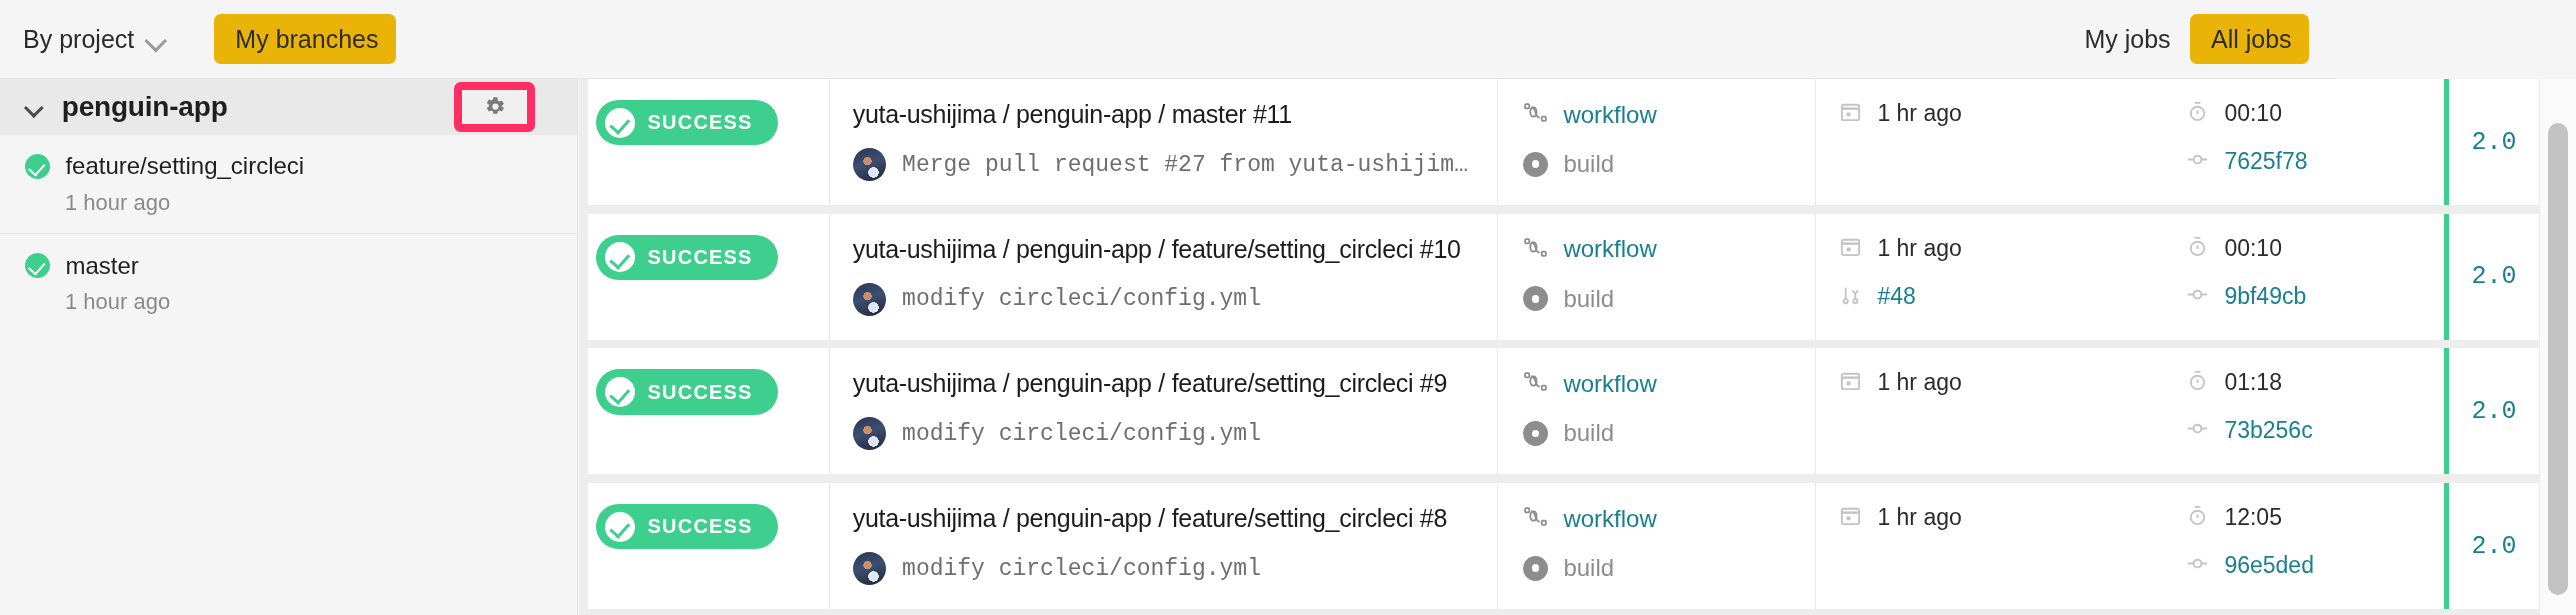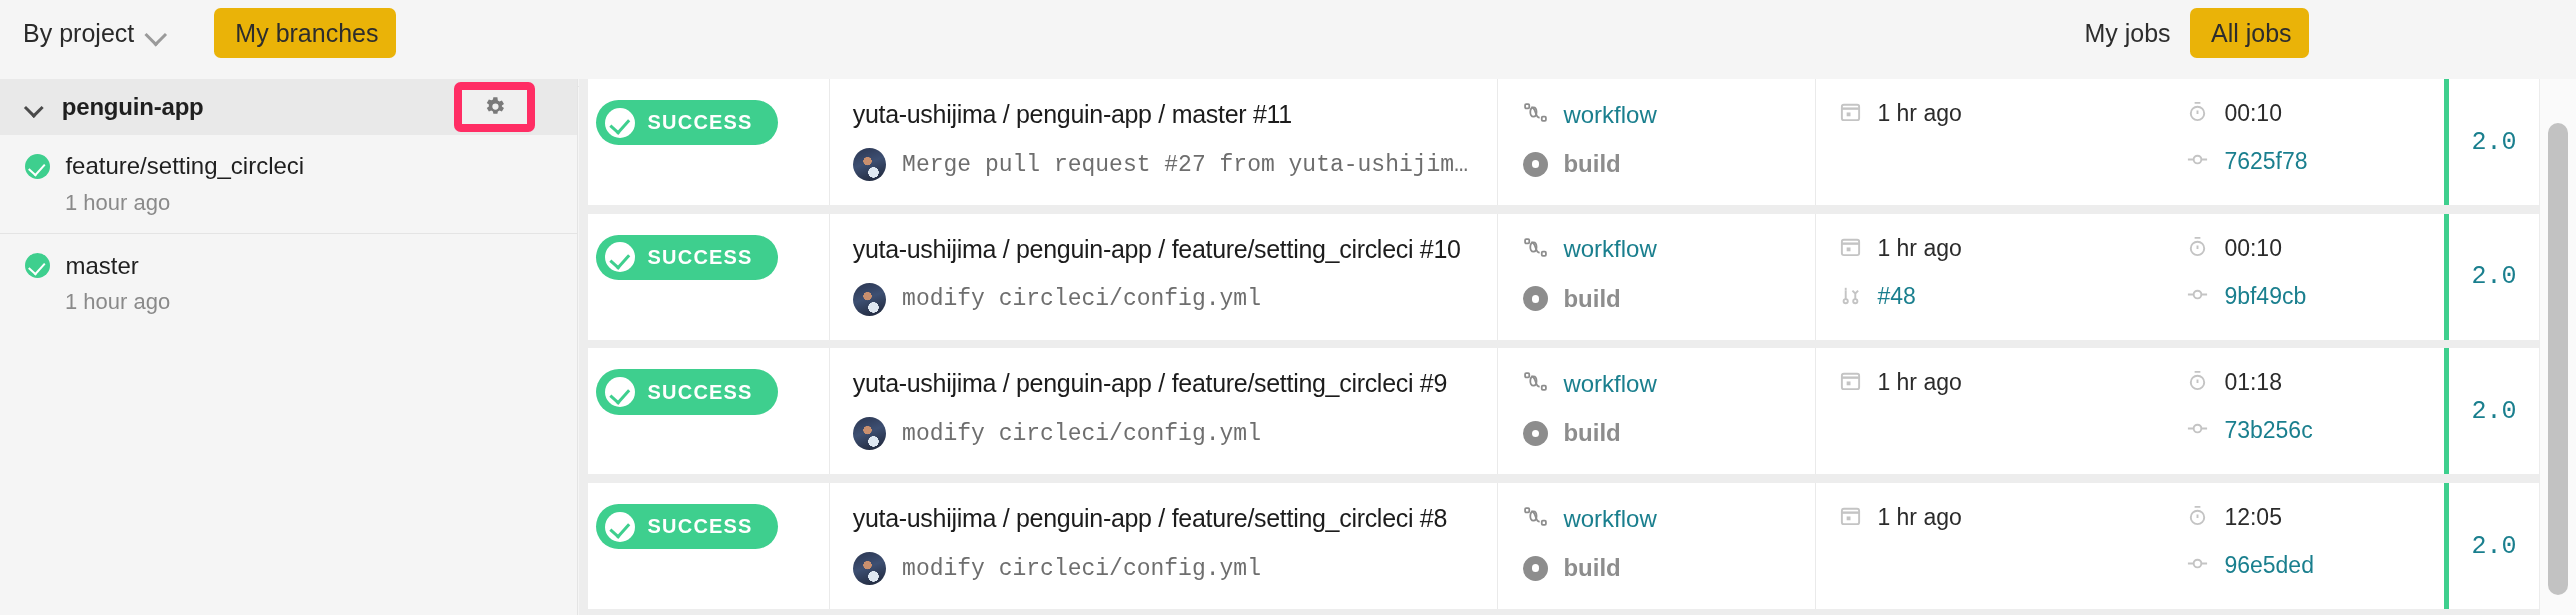--- a/index.html
+++ b/index.html
@@ -6,24 +6,24 @@
   html, body {
     width: 2576px; height: 615px;
     background: #f5f5f5;
     font-family: "Liberation Sans", sans-serif;
     overflow: hidden;
   }
   .app { position: relative; width: 2576px; height: 615px; background: #f5f5f5; }
 
   
   .header {
-    position: absolute; top: 8px; left: 0; width: 2336px; height: 79px;
+    position: absolute; top: 0; left: 0; width: 2336px; height: 79px;
     background: #f5f5f5;
     border-bottom: 1px solid #e4e4e4;
-    display: flex; align-items: flex-start;
+    display: flex; align-items: center;
   }
   .hdr-left { display: flex; align-items: center; margin-left: 13.5px; }
   .byproject {
     display: flex; align-items: center; gap: 12.5px;
     font-size: 25px; color: #2a2a2a; padding: 7.7px 9.6px;
     cursor: pointer;
   }
   .chev {
     width: 19px; height: 11.6px; position: relative; display: inline-block;
   }
@@ -51,21 +51,21 @@
     position: relative; height: 56px; background: #e9e9e9;
     display: flex; align-items: center; padding-left: 27px; cursor: pointer;
   }
   .chev-sm { width:17.4px; height:11.6px; position:relative; margin-right:17.4px; }
   .chev-sm::before{
     content:""; position:absolute; left:0; top:0;
     width:10.6px; height:10.6px;
     border-right:3.4px solid #4a4a4a; border-bottom:3.4px solid #4a4a4a;
     transform: rotate(45deg);
   }
-  .project-name { font-size: 24px; font-weight: bold; color: #1f1f1f; letter-spacing: -0.2px; }
+  .project-name { font-size: 28px; font-weight: bold; color: #1f1f1f; letter-spacing: -0.2px; }
 
   .gear-highlight {
     position: absolute; right: 42px; top: 2.9px;
     width: 81px; height: 50px;
     border: 8.7px solid #ff2d64; border-radius: 6.7px;
     display: flex; align-items: center; justify-content: center;
     background: #f0f0f0;
   }
   .gear-btn {
     width: 100%; height: 100%; display: flex; align-items: center; justify-content: center;
@@ -142,21 +142,21 @@
     font-family: "Liberation Mono", "DejaVu Sans Mono", monospace;
     font-size: 23px; color: #6e6e6e; white-space: nowrap;
     overflow: hidden; text-overflow: ellipsis;
   }
 
   .col-workflow {
     width: 318px; flex: 0 0 318px; border-right: 1px solid #eaeaea;
     padding: 21px 0 0 25px;
   }
   .wf-line { display: flex; align-items: center; gap: 15.4px; }
-  .wf-line + .wf-line { margin-top: 21px; font-weight: bold; }
+  .wf-line + .wf-line { margin-top: 21px; }
   .wf-ic svg { width: 25px; height: 25px; }
   .wf-link { font-size: 24px; color: #1a7f8e; cursor: pointer; }
   .build-ic {
     width: 25px; height: 25px; border-radius: 50%; background: #8d8d8d;
     position: relative; flex: 0 0 25px;
   }
   .build-ic::after{
     content:""; position:absolute; left:8.7px; top:8.7px; width:7.7px; height:7.7px;
     border-radius:50%; background:#fff;
   }

